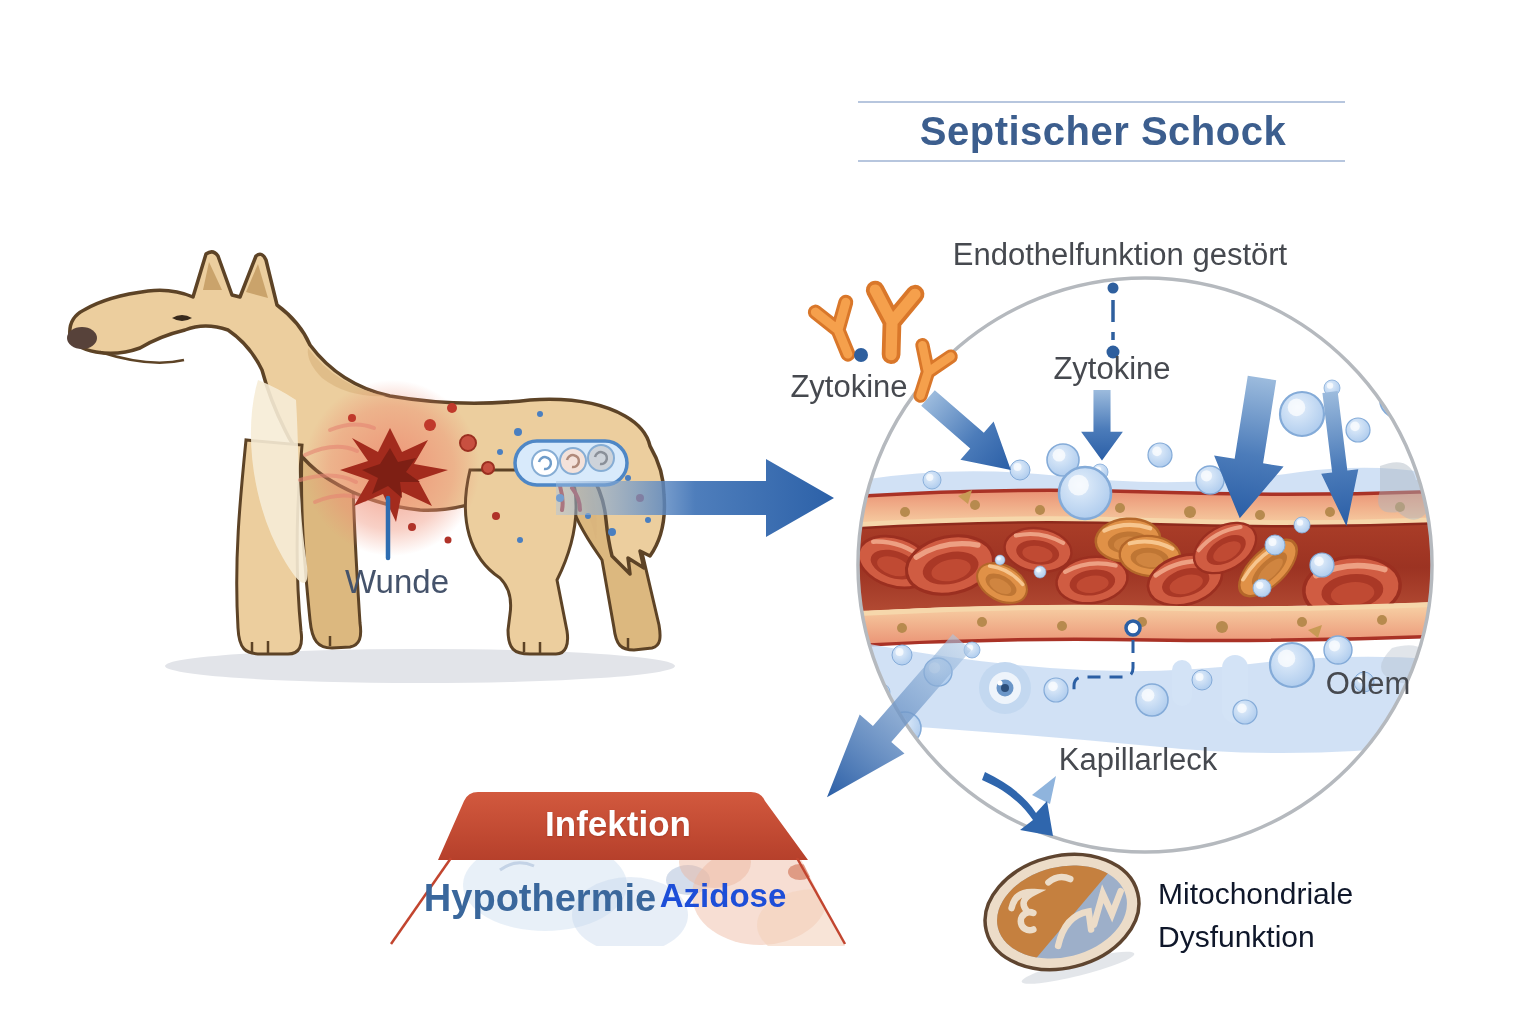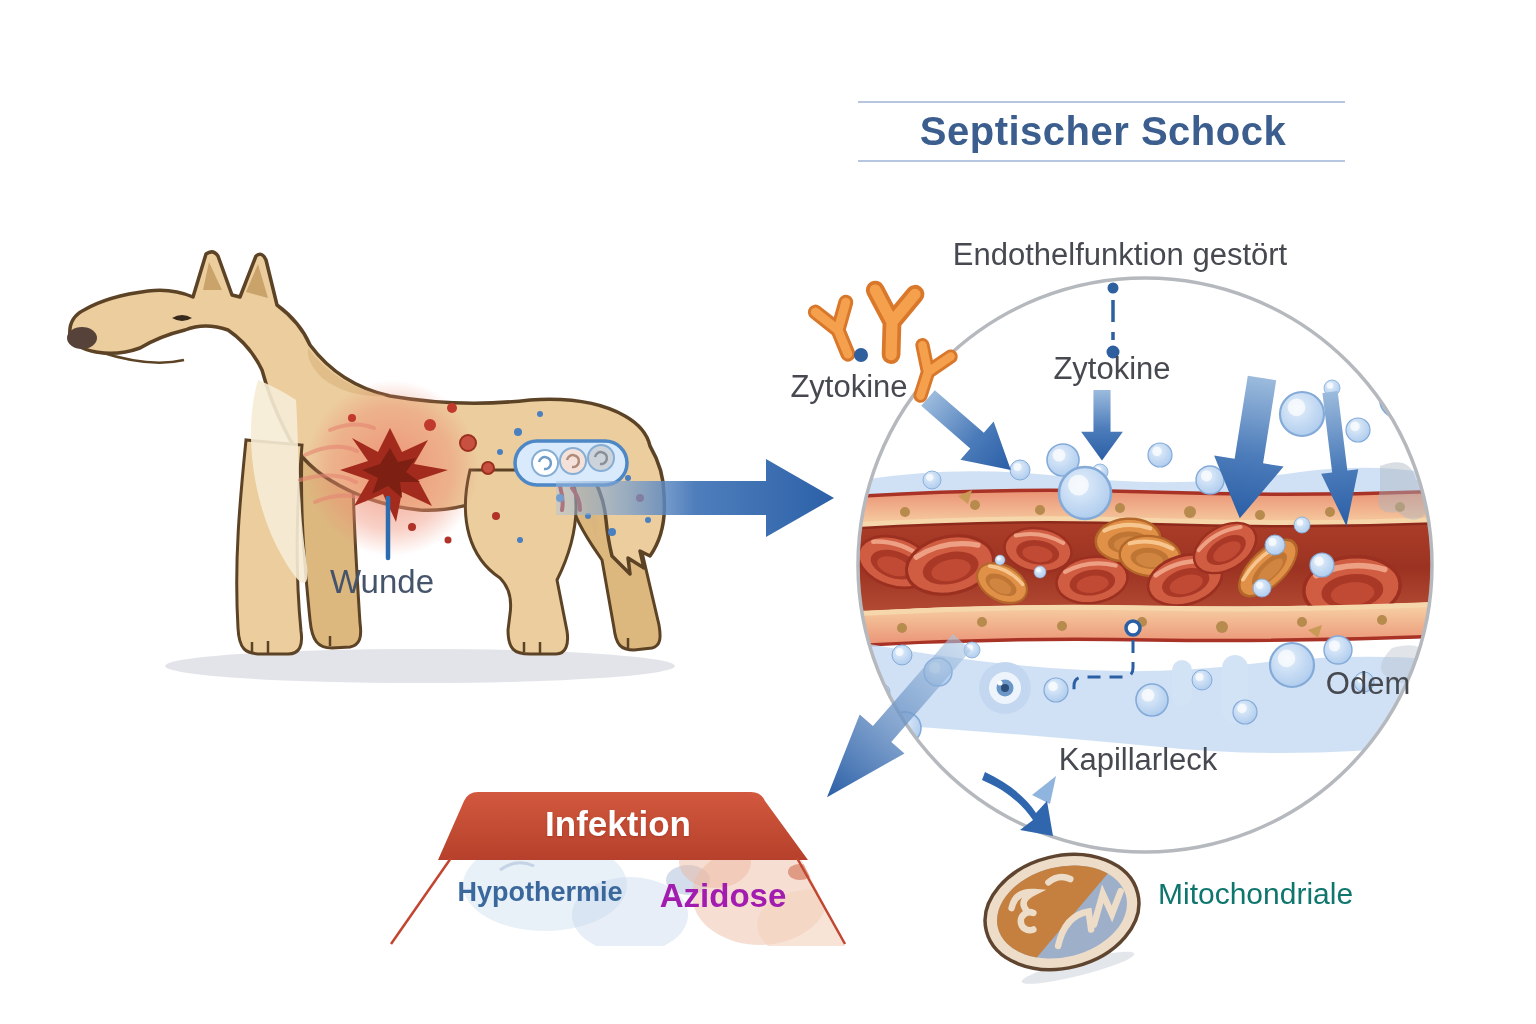--- a/index.html
+++ b/index.html
@@ -11,24 +11,24 @@
   .lbl{
     position:absolute;white-space:nowrap;color:#46494f;
     font-family:"Liberation Sans",sans-serif;font-size:31px;font-weight:400;
     transform:translateX(-50%);
   }
   .lbl.left-align{transform:none;}
   .title{
     font-size:40px;font-weight:600;color:#3c5e8e;letter-spacing:0.5px;
   }
   .infektion{font-size:35px;font-weight:700;color:#ffffff;text-shadow:0 1px 2px rgba(120,30,15,.35);}
-  .hypothermie{font-size:27px;font-weight:600;color:#3a679c;text-align:right;}
-  .azidose{font-size:33px;font-weight:600;color:#a21caf;}
+  .hypothermie{font-size:38px;font-weight:600;color:#3a679c;text-align:right;}
+  .azidose{font-size:33px;font-weight:600;color:#1d4ed8;}
   .wunde{font-size:33px;color:#45536b;}
-  .mito-label{font-size:30px;line-height:43px;color:#0f766e;}
+  .mito-label{font-size:30px;line-height:43px;color:#0f172a;}
 </style>
 </head>
 <body>
 
 <div class="stage">
 
 <svg width="1536" height="1024" viewBox="0 0 1536 1024">
   <defs>
     <linearGradient id="aGrad" x1="0" y1="0" x2="1" y2="0">
       <stop offset="0" stop-color="#9cbbdd"></stop>
@@ -350,22 +350,23 @@
         <path d="M28,20 l16,-28 l4,22 l14,-20"></path>
       </g>
     </g>
   </g>
 </svg>
 
   <div class="lbl title" style="left:1103px;top:109px;">Septischer Schock</div>
   <div class="lbl" style="left:1120px;top:237px;">Endothelfunktion gestört</div>
   <div class="lbl" style="left:849px;top:369px;">Zytokine</div>
   <div class="lbl" style="left:1112px;top:351px;">Zytokine</div>
-  <div class="lbl wunde" style="left:382px;top:563px;text-align:center;">Wunde</div>
+  <div class="lbl wunde" style="left:397px;top:563px;text-align:center;">Wunde</div>
   <div class="lbl" style="left:1138px;top:698px;margin-top:44px;">Kapillarleck</div>
   <div class="lbl" style="left:1328px;top:666px;margin-left:40px;">Odem</div>
   <div class="lbl infektion" style="left:618px;top:804px;">Infektion</div>
   <div class="lbl hypothermie" style="left:540px;top:877px;">Hypothermie</div>
   <div class="lbl azidose" style="left:723px;top:877px;">Azidose</div>
   <div class="lbl left-align mito-label" style="left:1158px;top:872px;">
     <div>Mitochondriale</div>
+    <div>Dysfunktion</div>
   </div>
 </div>
 
 </body></html>

